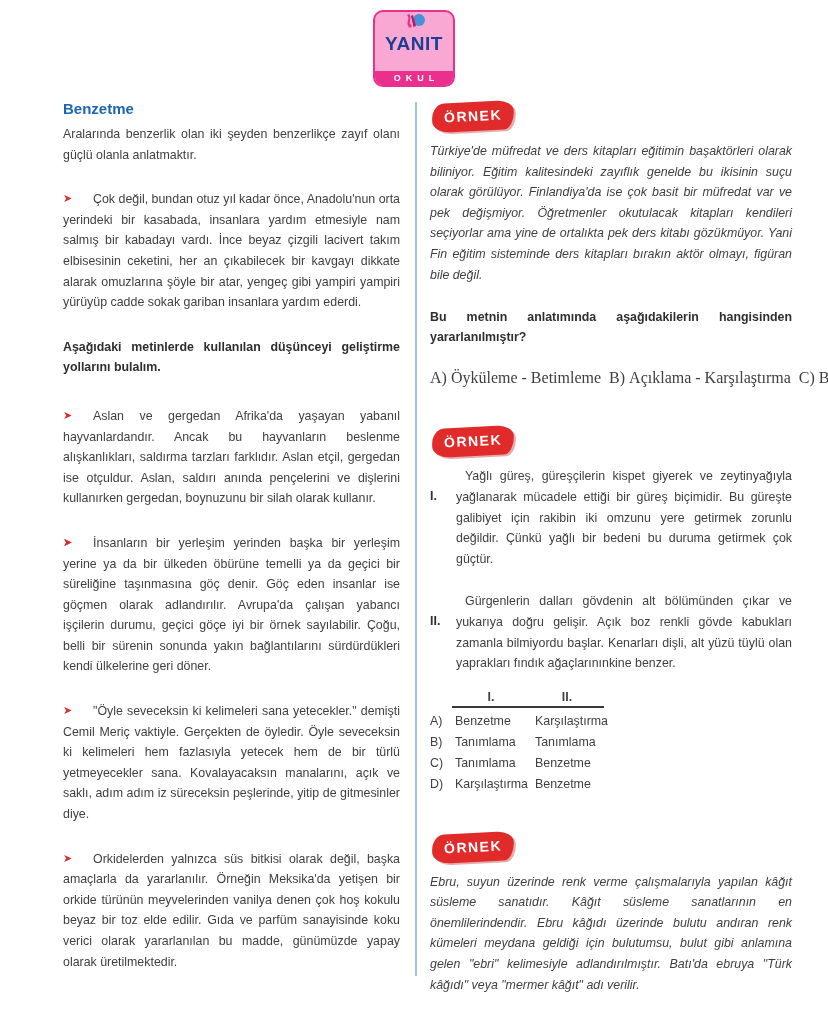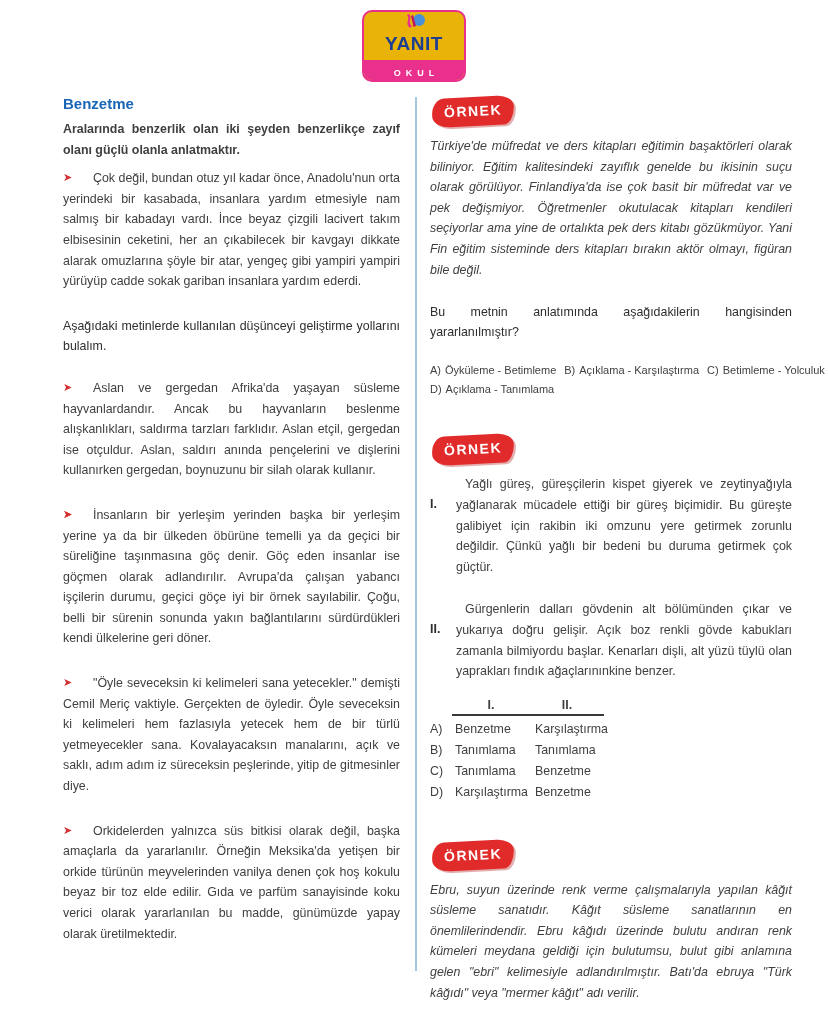--- a/index.html
+++ b/index.html
@@ -7,52 +7,52 @@
   body {
     width: 828px; height: 1029px;
     font-family: "Liberation Sans", sans-serif;
     color: #3f3f3f;
     position: relative;
     overflow: hidden;
   }
   
   .logo-wrap { display: flex; justify-content: center; padding-top: 10px; }
   .logo {
-    width: 104px; border: 2px solid #e9308d; border-radius: 10px;
-    background: #eab308; overflow: hidden; text-align: center;
+    width: 82px; border: 2px solid #e9308d; border-radius: 10px;
+    background: #f9a8d4; overflow: hidden; text-align: center;
   }
   .logo-icon-row { height: 22px; display: flex; justify-content: center; align-items: flex-end; padding-top: 3px; }
   .logo-name {
     font-size: 19px; font-weight: bold; color: #1d3f93;
     letter-spacing: 0.5px; line-height: 20px; display: block;
   }
   .logo-sub {
     background: #e9308d; color: #fff; font-size: 9px; font-weight: bold;
-    letter-spacing: 5px; padding: 8px 0 2px 5px; display: block; margin-top: 6px;
+    letter-spacing: 5px; padding: 2px 0 2px 5px; display: block; margin-top: 17px;
   }
   
   .columns {
     display: flex; margin-top: 13px; padding-left: 63px; padding-right: 36px;
     position: relative;
   }
   .col-left  { width: 337px; }
   .col-right { width: 362px; margin-left: 30px; }
   .divider {
     position: absolute; left: 415px; top: 2px; width: 2px; height: 874px;
     background: #a5c6da;
   }
   
   .title { color: #1a66b5; font-size: 15px; font-weight: bold; margin-bottom: 7px; }
   p.body-text {
     font-size: 12.4px; line-height: 1.66; text-align: justify;
   }
-  .intro { margin-bottom: 8px; font-weight: bold; }
+  .intro { margin-bottom: 24px; }
   .bold-heading {
-    font-size: 12.4px; font-weight: normal; line-height: 1.66; text-align: justify;
-    color: #2e2e2e; margin: 24px 0 21px 0;
+    font-size: 12.4px; font-weight: bold; line-height: 1.66; text-align: justify;
+    color: #2e2e2e; margin: 24px 0 28px 0;
   }
   .bullet { position: relative; text-indent: 30px; margin-bottom: 24px; }
   .bullet .arrow {
     position: absolute; left: 0; top: 0; text-indent: 0;
     color: #d62f2f; font-size: 11px; font-style: normal;
   }
   
   .ornek-badge {
     display: inline-block;
     background: #e12a2a;
@@ -62,27 +62,27 @@
     letter-spacing: 1.5px;
     padding: 6px 12px 7px 12px;
     border-radius: 14px 18px 12px 20px / 18px 12px 20px 12px;
     transform: rotate(-3deg);
     box-shadow: 2px 2px 0 rgba(178,20,20,0.35);
     margin: 2px 0 10px 2px;
   }
   .example-block { margin-bottom: 30px; }
   .example-block .paragraph { margin-bottom: 22px; font-style: italic; }
   .question {
-    font-size: 12.4px; font-weight: normal; line-height: 1.62; text-align: justify;
+    font-size: 12.4px; font-weight: bold; line-height: 1.62; text-align: justify;
     color: #2e2e2e; margin-bottom: 22px;
   }
   
   .options {
-    display: grid; grid-template-columns: 1fr 1fr 1fr;
-    row-gap: 7px; column-gap: 8px; font-size: 11px;
+    display: grid; grid-template-columns: 1fr 1fr 1fr 1fr;
+    row-gap: 7px; column-gap: 8px; font-size: 16px; font-family: Liberation Serif, serif;
   }
   .option { white-space: nowrap; }
   .option .opt-label { margin-right: 4px; }
   
   .numbered { position: relative; margin-left: 26px; text-indent: 9px; margin-bottom: 22px; }
   .numbered .numeral {
     position: absolute; left: -26px; top: 1.62em; text-indent: 0;
     font-weight: bold; color: #2e2e2e;
   }
   
@@ -124,21 +124,21 @@
 
     <p class="body-text intro">Aralarında benzerlik olan iki şeyden benzerlikçe zayıf olanı güçlü olanla anlatmaktır.</p>
 
     <p class="body-text bullet">
       <span class="arrow">➤</span><span>Çok değil, bundan otuz yıl kadar önce, Anadolu'nun orta yerindeki bir kasabada, insanlara yardım etmesiyle nam salmış bir kabadayı vardı. İnce beyaz çizgili lacivert takım elbisesinin ceketini, her an çıkabilecek bir kavgayı dikkate alarak omuzlarına şöyle bir atar, yengeç gibi yampiri yampiri yürüyüp cadde sokak gariban insanlara yardım ederdi.</span>
     </p>
 
     <p class="bold-heading">Aşağıdaki metinlerde kullanılan düşünceyi geliştirme yollarını bulalım.</p>
 
     <p class="body-text bullet">
-      <span class="arrow">➤</span><span>Aslan ve gergedan Afrika'da yaşayan süsleme hayvanlardandır. Ancak bu hayvanların beslenme alışkanlıkları, saldırma tarzları farklıdır. Aslan etçil, gergedan ise otçuldur. Aslan, saldırı anında pençelerini ve dişlerini kullanırken gergedan, boynuzunu bir silah olarak kullanır.</span>
+      <span class="arrow">➤</span><span>Aslan ve gergedan Afrika'da yaşayan yabanıl hayvanlardandır. Ancak bu hayvanların beslenme alışkanlıkları, saldırma tarzları farklıdır. Aslan etçil, gergedan ise otçuldur. Aslan, saldırı anında pençelerini ve dişlerini kullanırken gergedan, boynuzunu bir silah olarak kullanır.</span>
     </p>
     <p class="body-text bullet">
       <span class="arrow">➤</span>
     </p>
     <p class="body-text bullet">
       <span class="arrow">➤</span><span>İnsanların bir yerleşim yerinden başka bir yerleşim yerine ya da bir ülkeden öbürüne temelli ya da geçici bir süreliğine taşınmasına göç denir. Göç eden insanlar ise göçmen olarak adlandırılır. Avrupa'da çalışan yabancı işçilerin durumu, geçici göçe iyi bir örnek sayılabilir. Çoğu, belli bir sürenin sonunda yakın bağlantılarını sürdürdükleri kendi ülkelerine geri döner.</span>
     </p>
     <p class="body-text bullet">
       <span class="arrow">➤</span><span>"Öyle seveceksin ki kelimeleri sana yetecekler." demişti Cemil Meriç vaktiyle. Gerçekten de öyledir. Öyle seveceksin ki kelimeleri hem fazlasıyla yetecek hem de bir türlü yetmeyecekler sana. Kovalayacaksın manalarını, açık ve saklı, adım adım iz süreceksin peşlerinde, yitip de gitmesinler diye.</span>
     </p>

